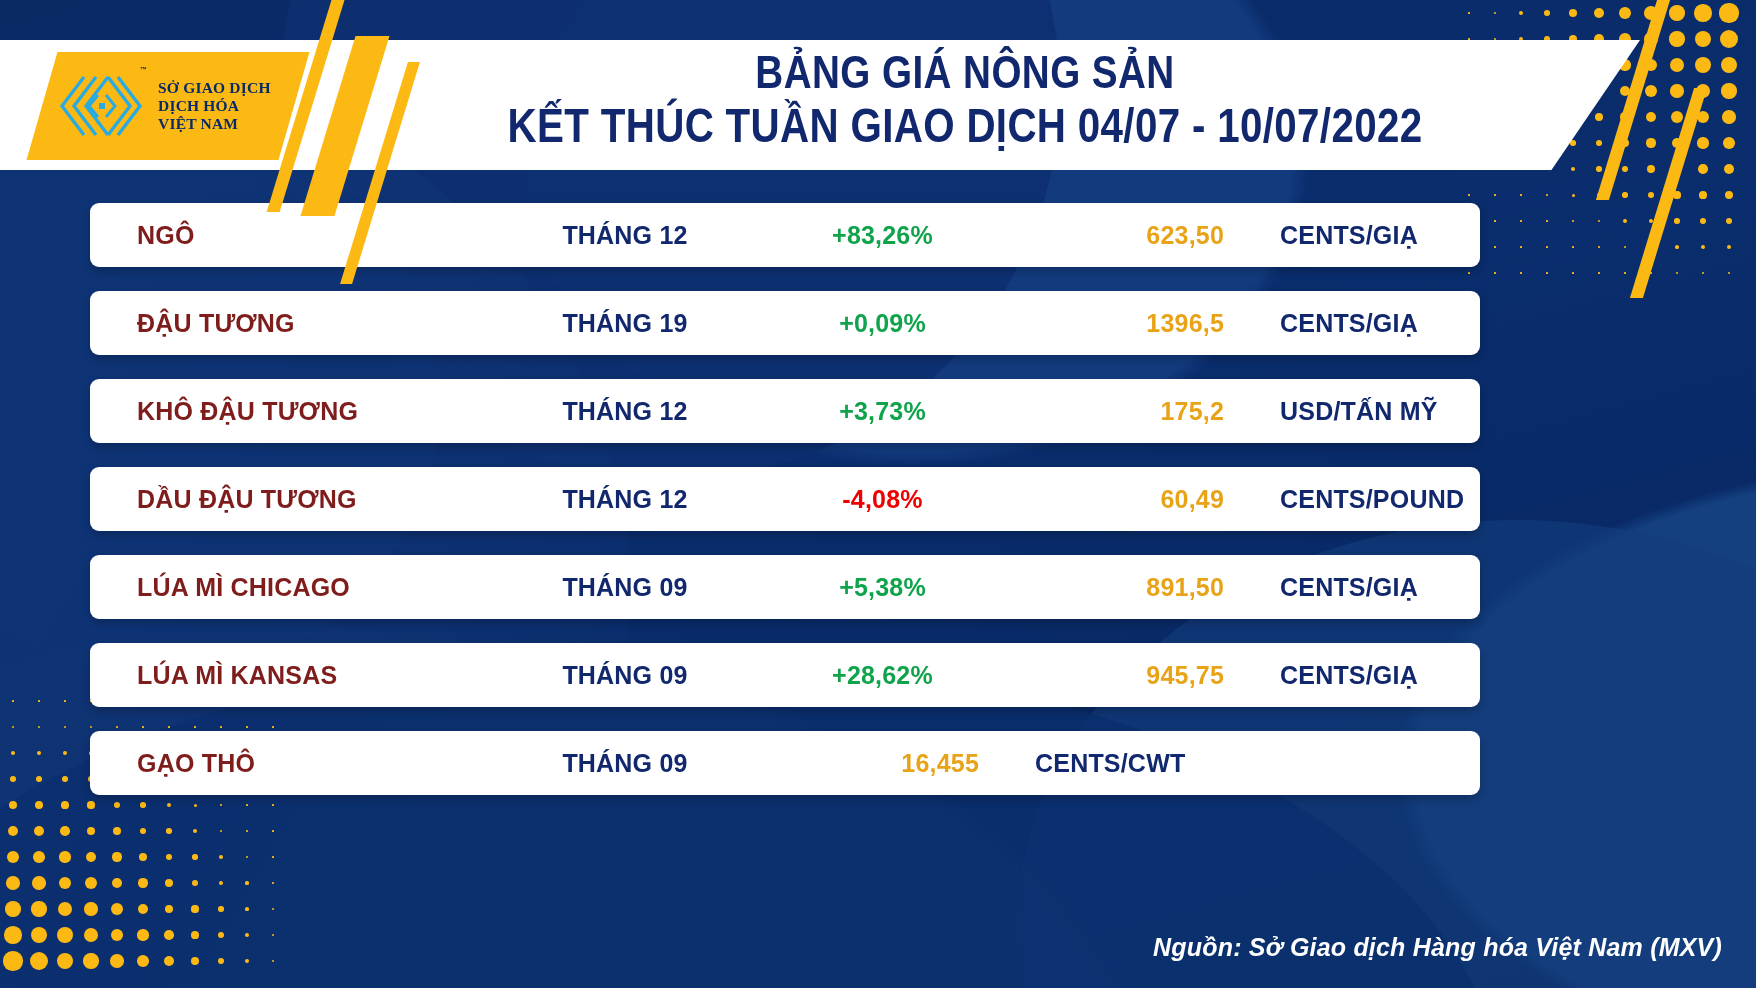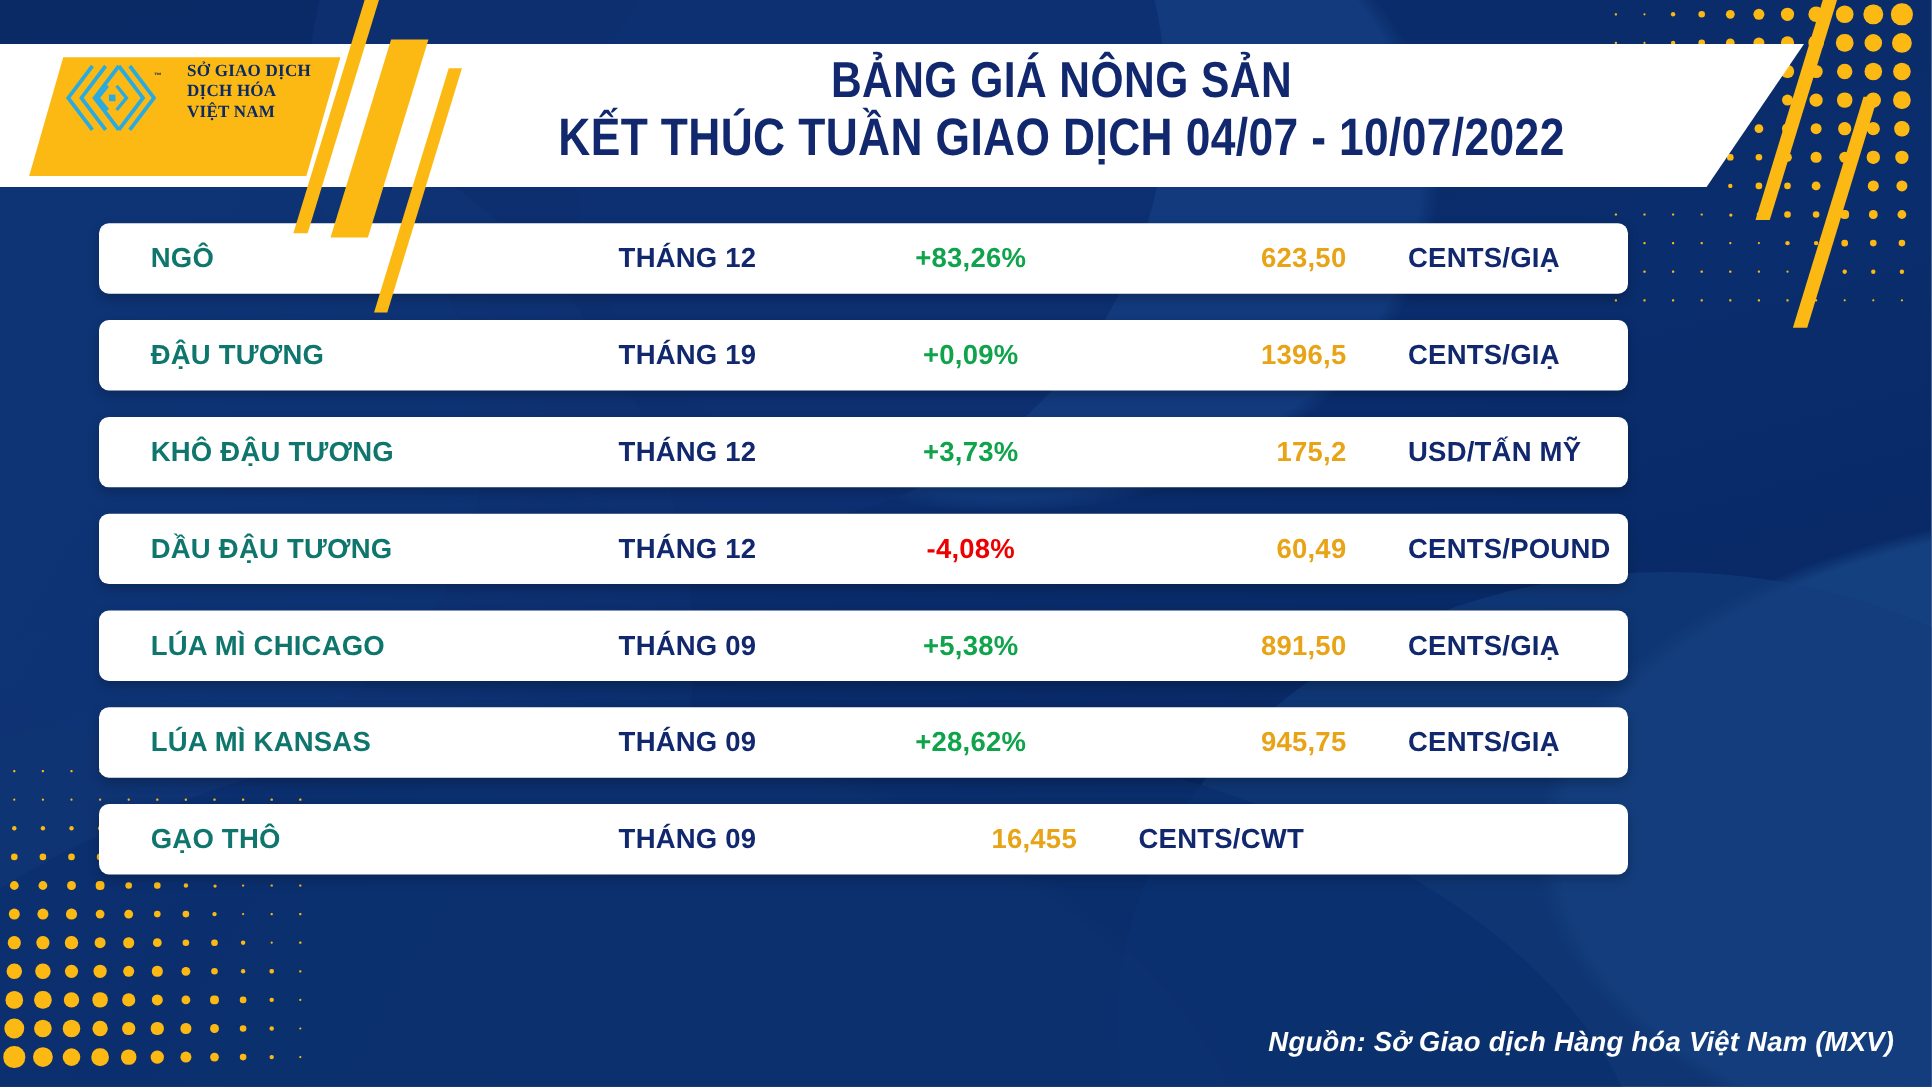--- a/index.html
+++ b/index.html
@@ -99,22 +99,22 @@
     width: 252px; height: 108px;
     background: #FDB913;
     transform: skewX(-16deg);
     z-index: 6;
   }
   .logo-inner {
     position: absolute;
     left: 58px; top: 56px;
     width: 230px; height: 100px;
     display: flex;
-    align-items: flex-start;
-    gap: 26px;
+    align-items: center;
+    gap: 14px;
     z-index: 7;
     transform: none;
   }
   .logo-mark { width: 86px; height: 66px; flex: none; }
   .logo-words {
     font-family: "Liberation Serif", serif;
     color: #0a2a66;
     font-weight: bold;
     font-size: 15.5px;
     line-height: 1.18;
@@ -188,21 +188,21 @@
   .c-price { width: 235px; text-align: right; padding-right: 16px; }
   .c-unit  { flex: 1; padding-left: 40px; }
 
   .cell {
     font-size: 25px;
     font-weight: bold;
     letter-spacing: .2px;
     white-space: nowrap;
     transform: scaleX(.94);
   }
-  .c-name .cell  { color: #0f766e; transform-origin: left center; }
+  .c-name .cell  { color: #7f1d1d; transform-origin: left center; }
   .c-month .cell { color: #11286e; transform-origin: center; }
   .c-chg .cell   { transform-origin: center; }
   .c-price .cell { color: #E8A317; transform-origin: right center; }
   .c-unit .cell  { color: #11286e; transform-origin: left center; }
 
   .up   { color: #0FA34B; }
   .down { color: #EE0000; }
 
   
   #source-note {

